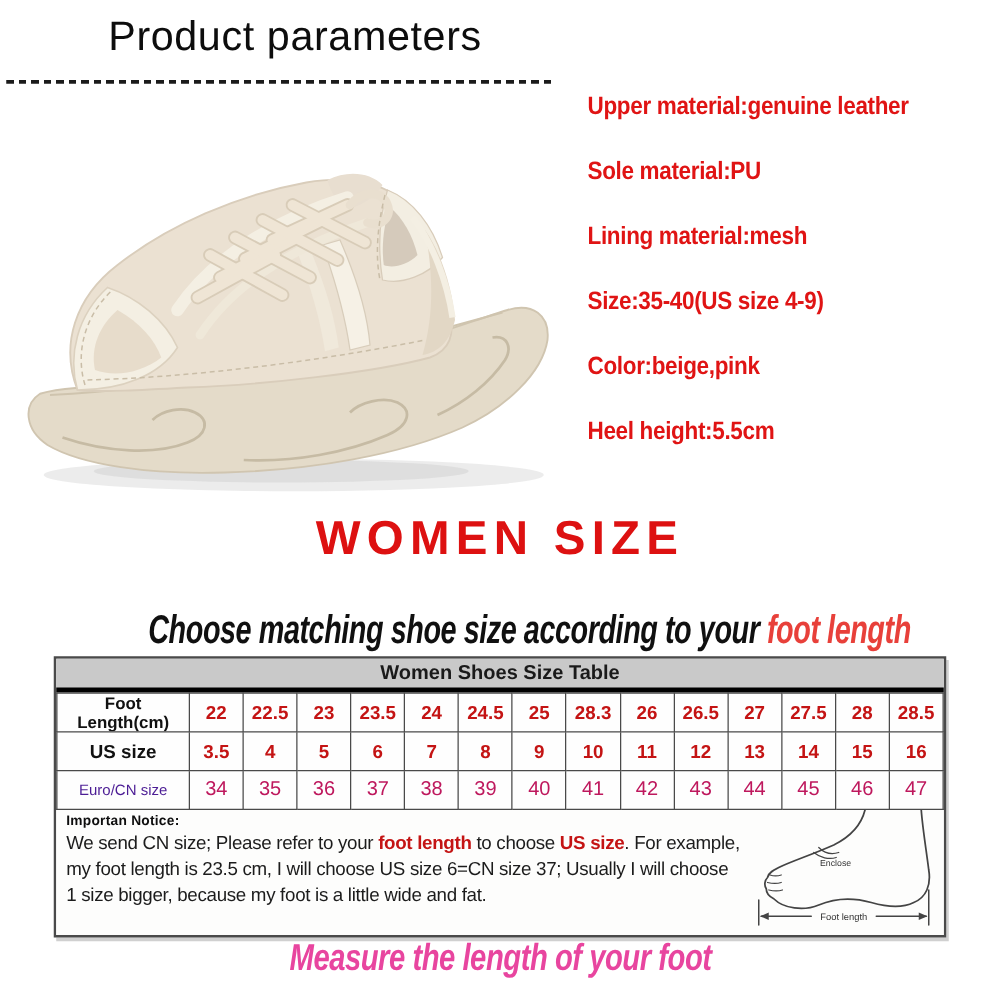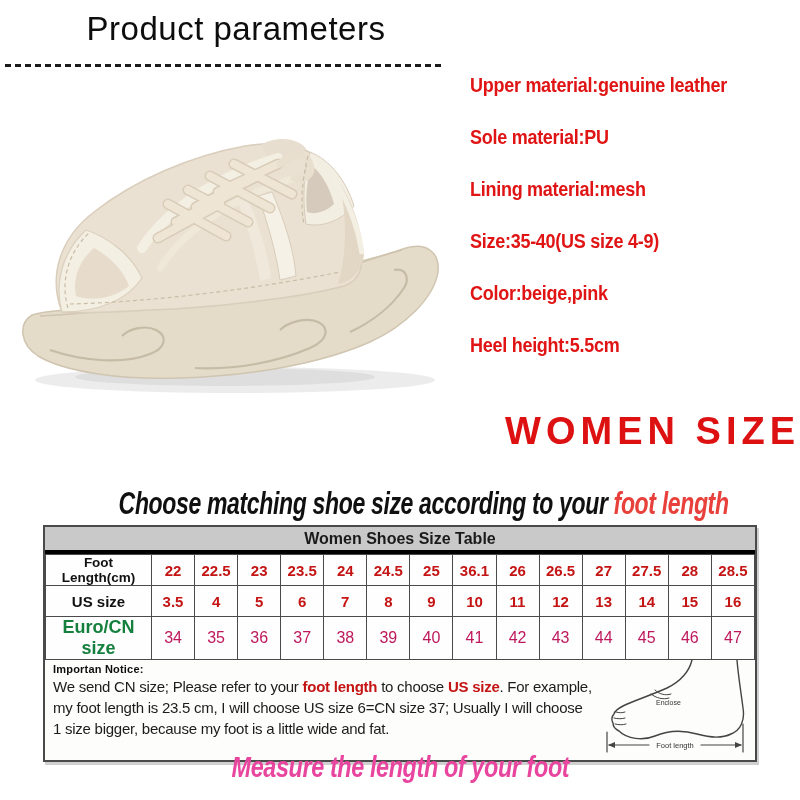--- a/index.html
+++ b/index.html
@@ -29,21 +29,21 @@
   .spec-item {
     height: 52px; display: flex; align-items: flex-start;
     font-size: 20px; font-weight: 800; color: #e01414;
     letter-spacing: -0.3px; white-space: nowrap;
   }
   .spec-item > span { display: inline-block; transform: scaleX(0.90); transform-origin: left center; }
 
   
   .women-size-heading {
     position: absolute; top: 410px; left: 0; width: 800px;
-    text-align: right; font-size: 38px; font-weight: 800;
+    text-align: center; font-size: 38px; font-weight: 800;
     color: #dd1111; letter-spacing: 5px;
   }
   .size-subtitle {
     position: absolute; top: 485px; left: 0; width: 748px; text-align: center;
     white-space: nowrap;
   }
   .size-subtitle .squeeze {
     display: inline-block; transform: scaleX(0.72); transform-origin: center;
     font-size: 32px; font-weight: 800; font-style: italic; color: #101010;
     letter-spacing: -0.5px;
@@ -62,21 +62,21 @@
     font-size: 16px; font-weight: 700; color: #1a1a1a;
   }
   table.size-table { width: 100%; border-collapse: collapse; table-layout: fixed; }
   table.size-table th, table.size-table td {
     border: 1px solid #4a4a4a; height: 31px; text-align: center; vertical-align: middle;
     overflow: hidden;
   }
   table.size-table th { width: 106px; }
   table.size-table tr:nth-child(1) th { font-size: 13.5px; font-weight: 700; color: #111; }
   table.size-table tr:nth-child(2) th { font-size: 15px;   font-weight: 700; color: #111; }
-  table.size-table tr:nth-child(3) th { font-size: 18px;   font-weight: 700; color: #15803d; }
+  table.size-table tr:nth-child(3) th { font-size: 12px;   font-weight: 400; color: #4c1d95; }
   td.red-val  { color: #c41414; font-weight: 700; font-size: 15px; }
   td.dark-val { color: #be185d; font-weight: 400; font-size: 16px; }
   table.size-table tr { border-left: 1px solid #4a4a4a; }
   table.size-table { border-bottom: 1px solid #4a4a4a; }
 
   
   .notice { position: relative; height: 100px; padding: 3px 8px 0 8px; background: #fdfdfc; }
   .notice-title { font-size: 11px; font-weight: 800; color: #0e0e0e; letter-spacing: 0.2px; }
   .notice-body {
     width: 600px; font-size: 15px; line-height: 21px; color: #1c1c1c;
@@ -196,21 +196,21 @@
       <tbody>
         <tr>
           <th>Foot Length(cm)</th>
         <td class="red-val">22</td>
             <td class="red-val">22.5</td>
             <td class="red-val">23</td>
             <td class="red-val">23.5</td>
             <td class="red-val">24</td>
             <td class="red-val">24.5</td>
             <td class="red-val">25</td>
-            <td class="red-val">36.1</td>
+            <td class="red-val">28.3</td>
             <td class="red-val">26</td>
             <td class="red-val">26.5</td>
             <td class="red-val">27</td>
             <td class="red-val">27.5</td>
             <td class="red-val">28</td>
             <td class="red-val">28.5</td>
           </tr>
         <tr>
           <th>US size</th>
         <td class="red-val">3.5</td>

